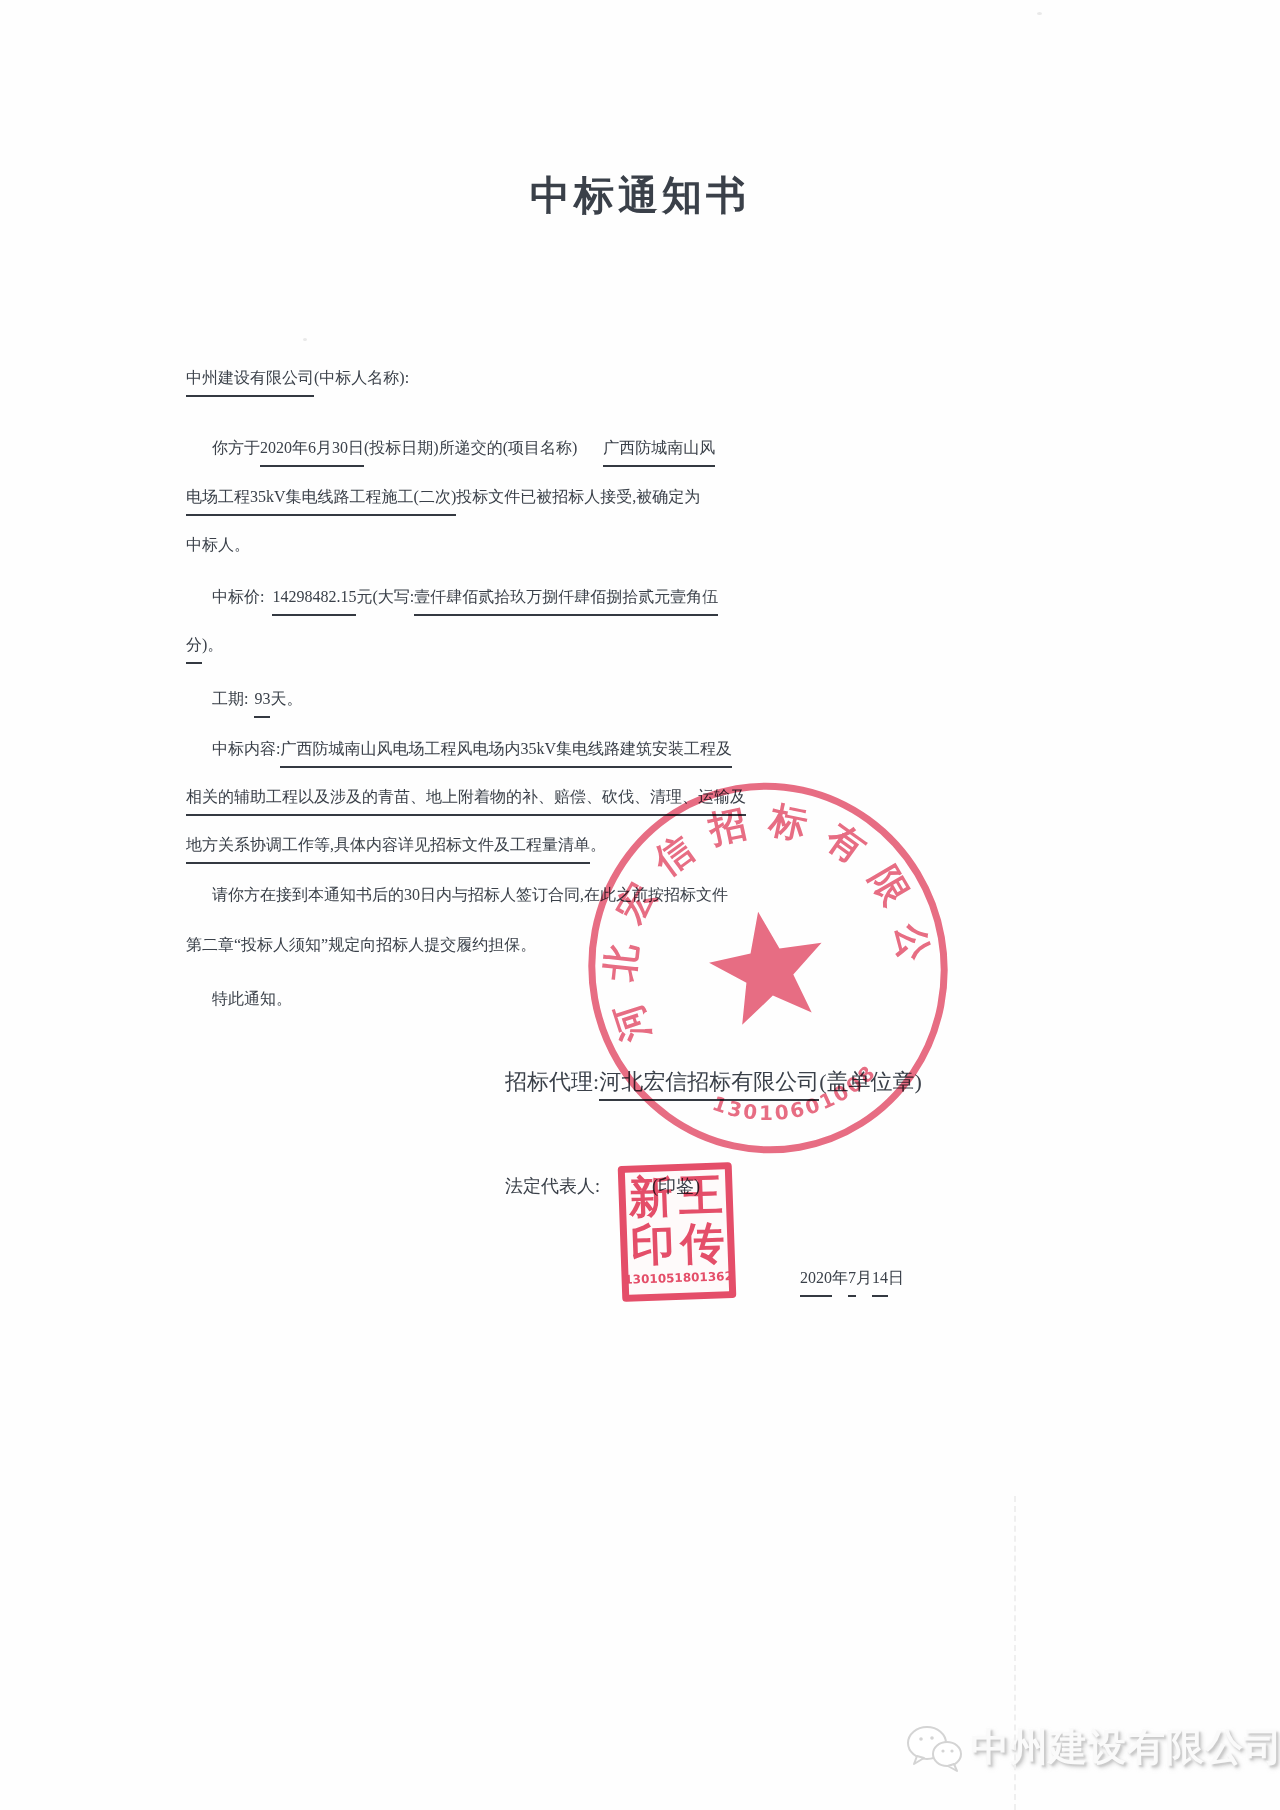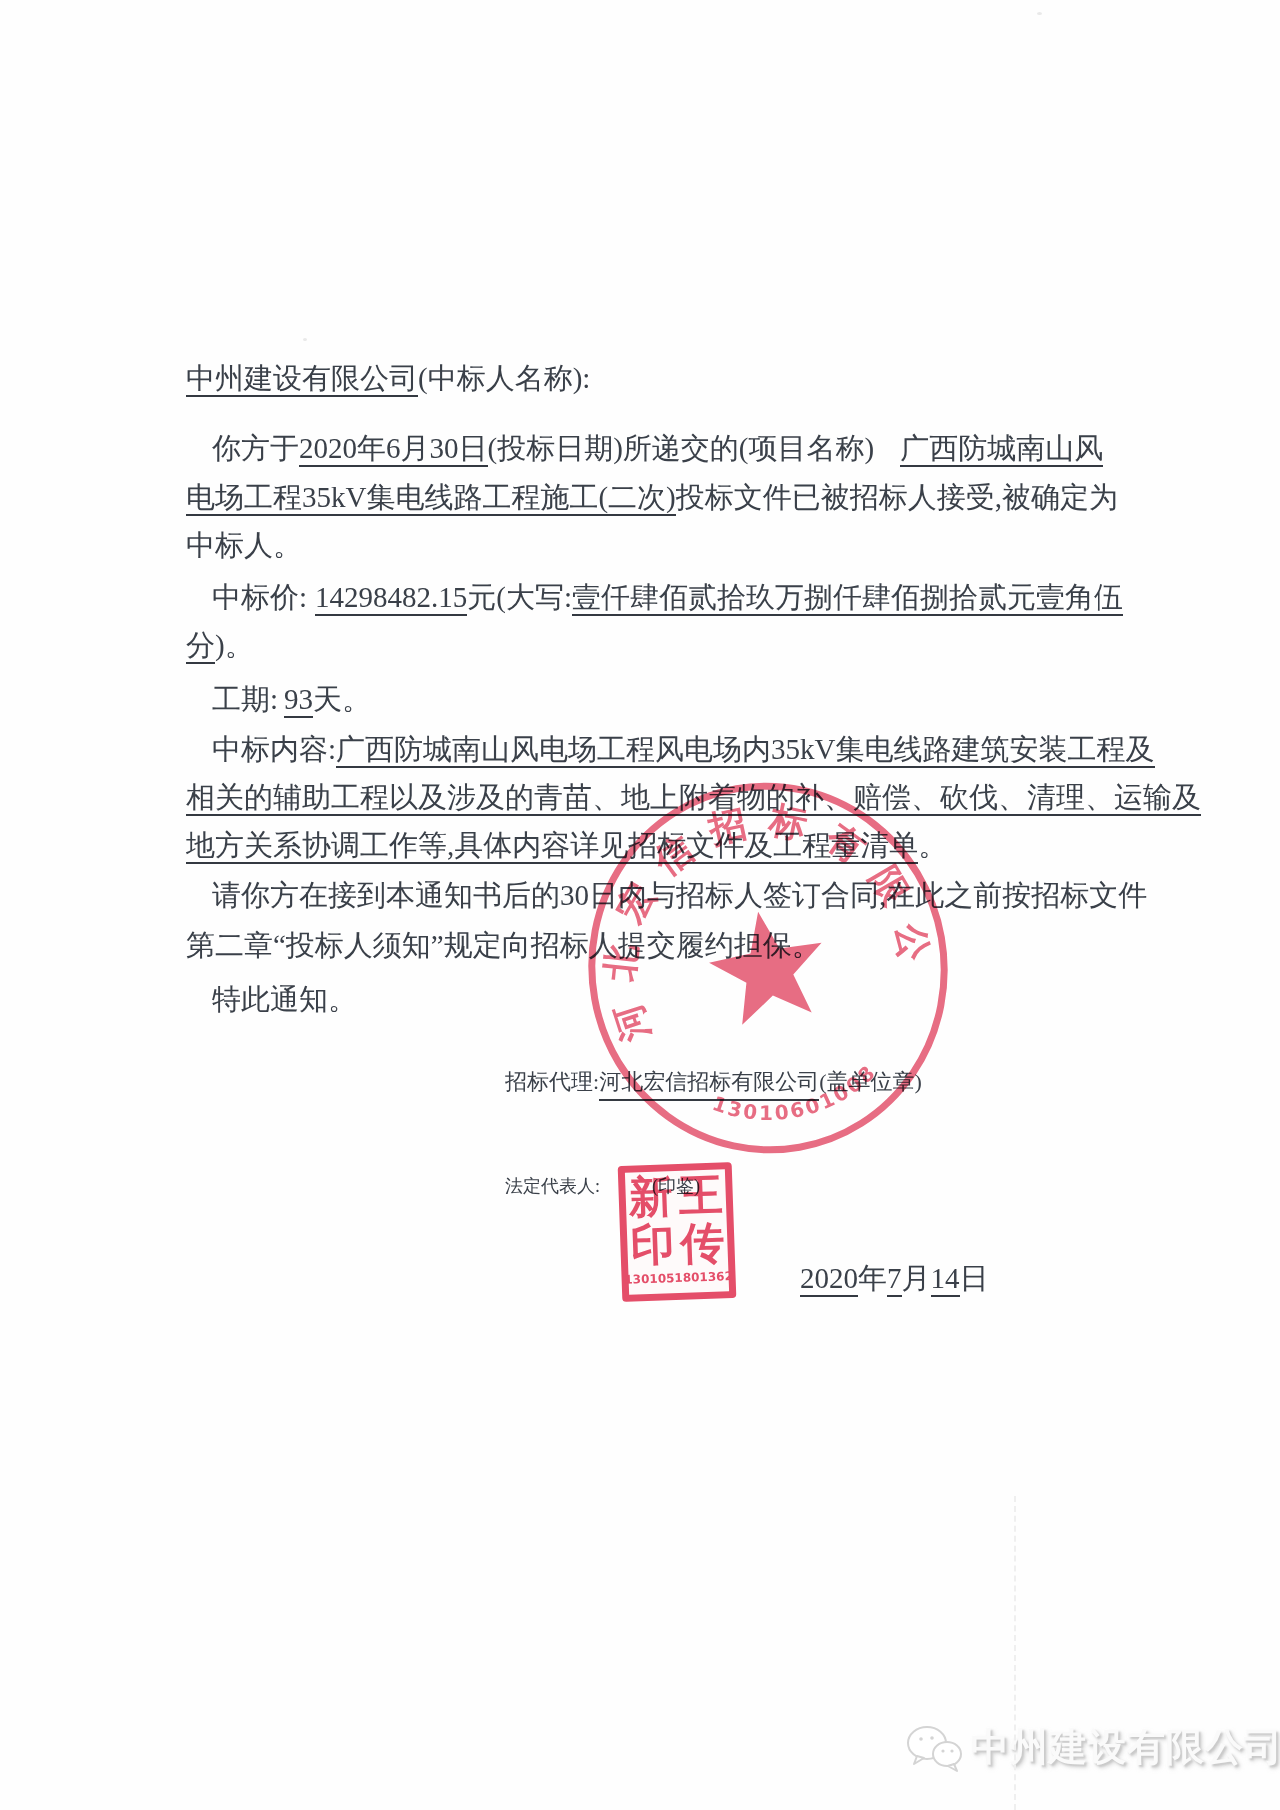--- a/index.html
+++ b/index.html
@@ -10,21 +10,21 @@
     overflow:hidden;
     font-family:"Liberation Serif","DejaVu Serif",serif;
   }
   .title{
     position:absolute;top:168px;left:0;width:100%;
     margin:0;text-align:center;
     font-size:40px;font-weight:600;letter-spacing:4px;
   }
   .line{
     position:absolute;
-    font-size:29px;line-height:32px;white-space:nowrap;
+    font-size:16px;line-height:32px;white-space:nowrap;
     z-index:1;
   }
   .line span{display:inline-block;}
   .u{border-bottom:2px solid #343941;padding-bottom:1px;}
   .stamp-circle{
     position:absolute;left:578px;top:778px;width:380px;height:380px;
     transform:rotate(-10deg);
     opacity:.85;mix-blend-mode:multiply;z-index:2;
   }
   .stamp-square{
@@ -61,20 +61,21 @@
     position:absolute;left:1014px;top:1496px;height:314px;width:0;
     border-left:2px dashed #efefef;z-index:0;
   }
   .speck{position:absolute;background:#e9e9e9;border-radius:50%;z-index:0;}
 </style>
 </head>
 <body>
 
 <div class="page" style="color: rgb(58, 64, 73);">
 
+  <h1 class="title">中标通知书</h1>
 
   <div>
       <div class="line" style="top: 362px; left: 186px;"><span class="u">中州建设有限公司</span><span>(中标人名称):</span></div>
       <div class="line" style="top: 432px; left: 212px;"><span>你方于</span><span class="u">2020年6月30日</span><span>(投标日期)所递交的(项目名称)</span><span class="u" style="margin-left: 26px;">广西防城南山风</span></div>
       <div class="line" style="top: 481px; left: 186px;"><span class="u">电场工程35kV集电线路工程施工(二次)</span><span>投标文件已被招标人接受,被确定为</span></div>
       <div class="line" style="top: 529px; left: 186px;"><span>中标人。</span></div>
       <div class="line" style="top: 581px; left: 212px;"><span>中标价:</span><span class="u" style="margin-left: 8px;">14298482.15</span><span>元(大写:</span><span class="u">壹仟肆佰贰拾玖万捌仟肆佰捌拾贰元壹角伍</span></div>
       <div class="line" style="top: 629px; left: 186px;"><span class="u">分</span><span>)。</span></div>
       <div class="line" style="top: 683px; left: 212px;"><span>工期:</span><span class="u" style="margin-left: 6px;">93</span><span>天。</span></div>
       <div class="line" style="top: 733px; left: 212px; text-align: right;"><span>中标内容:</span><span class="u">广西防城南山风电场工程风电场内35kV集电线路建筑安装工程及</span></div>

